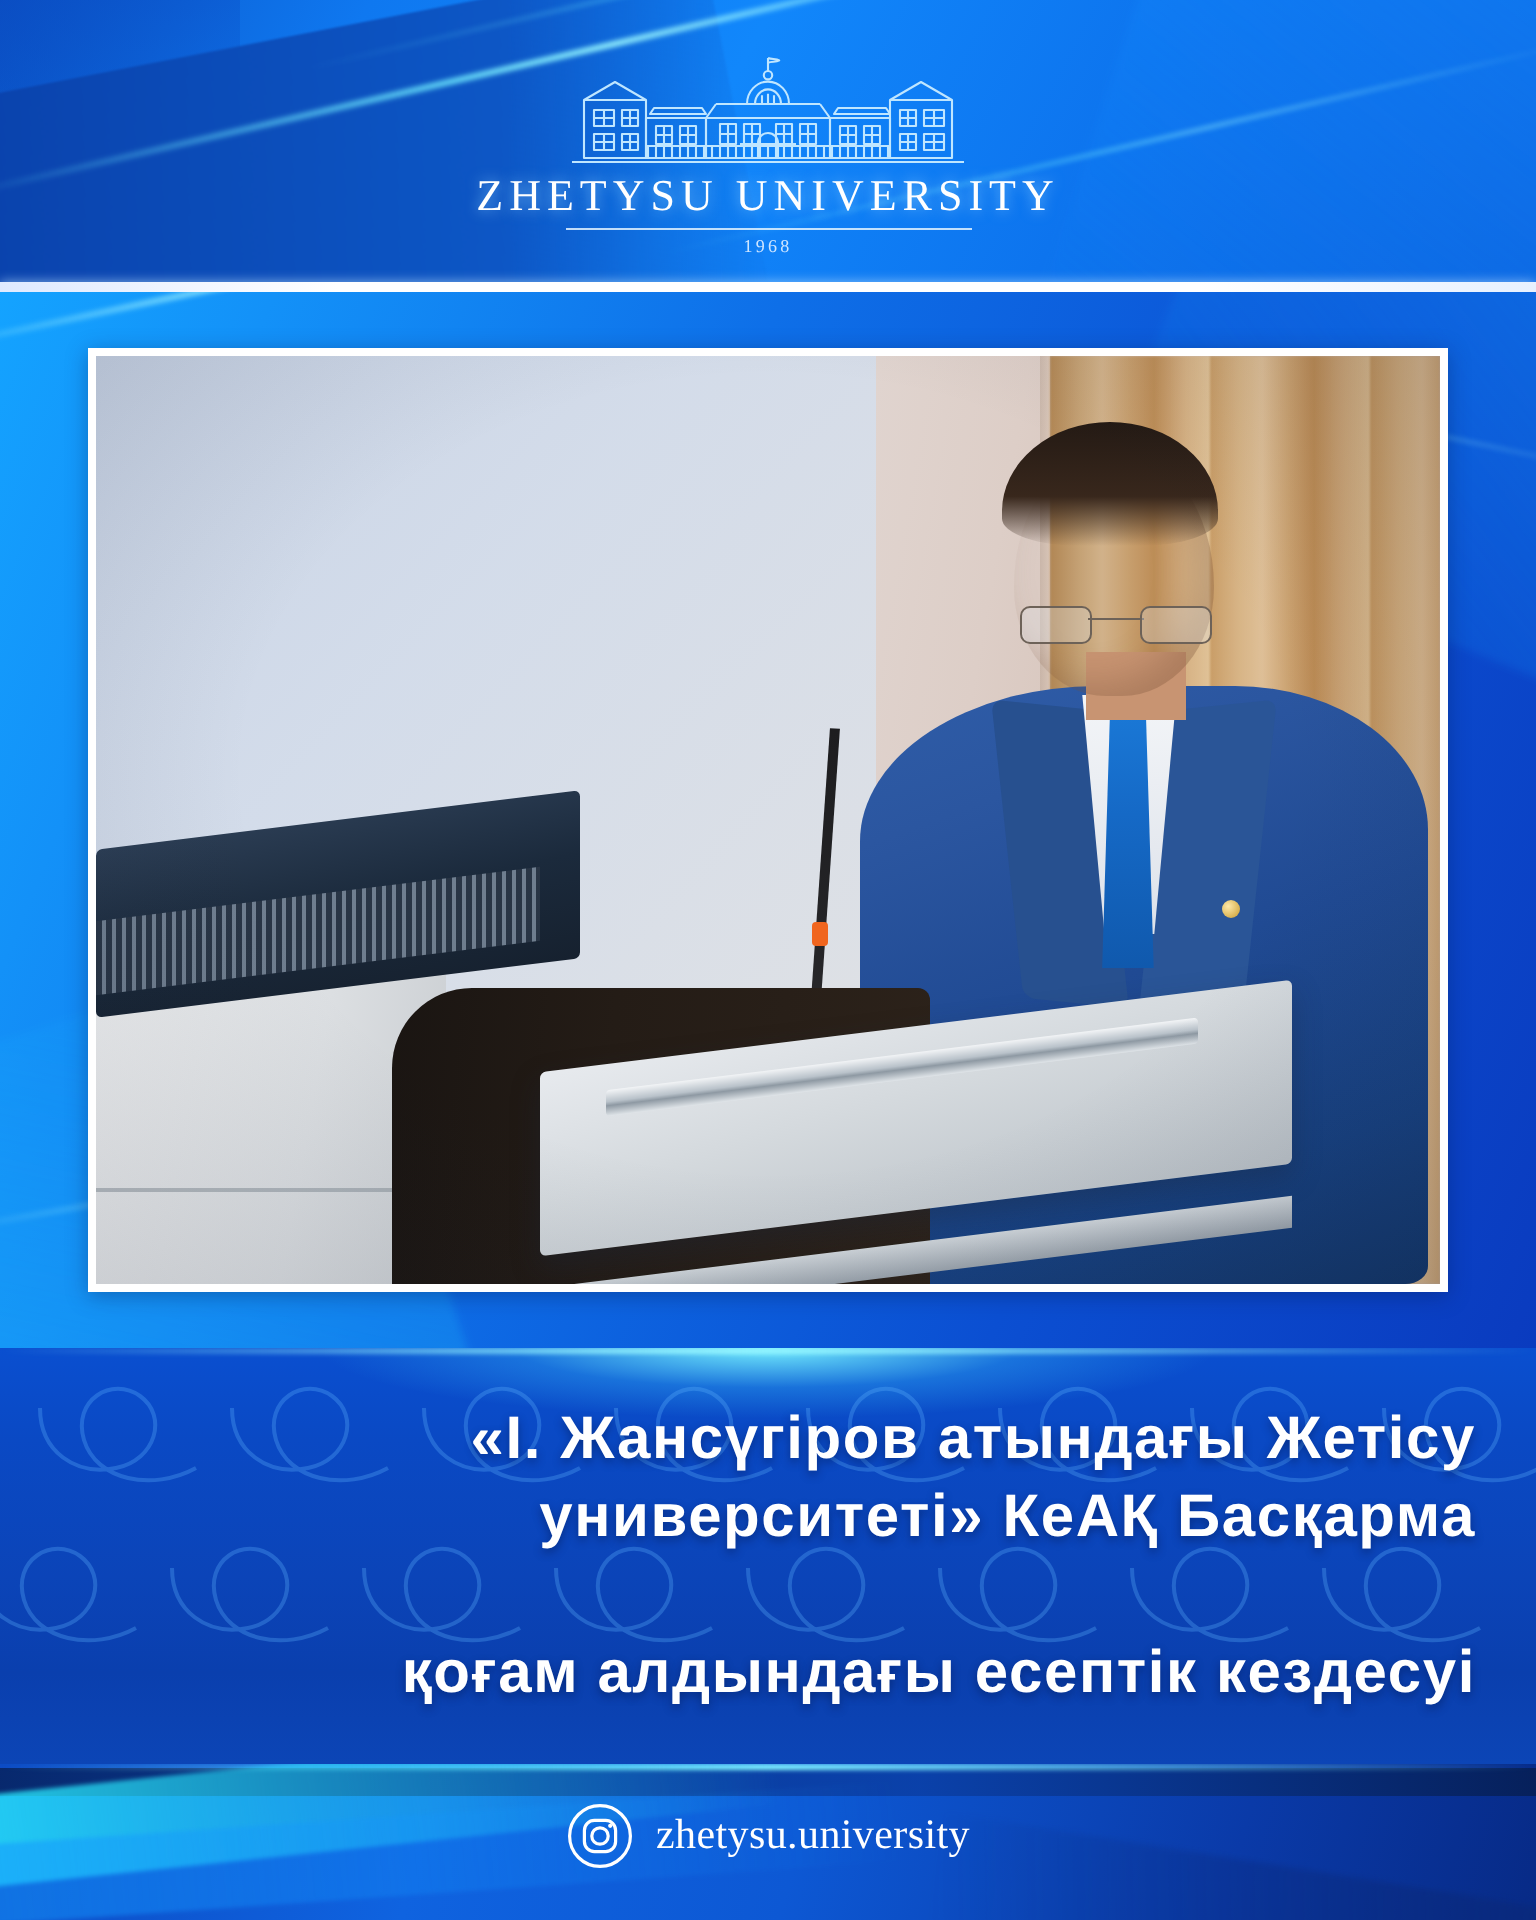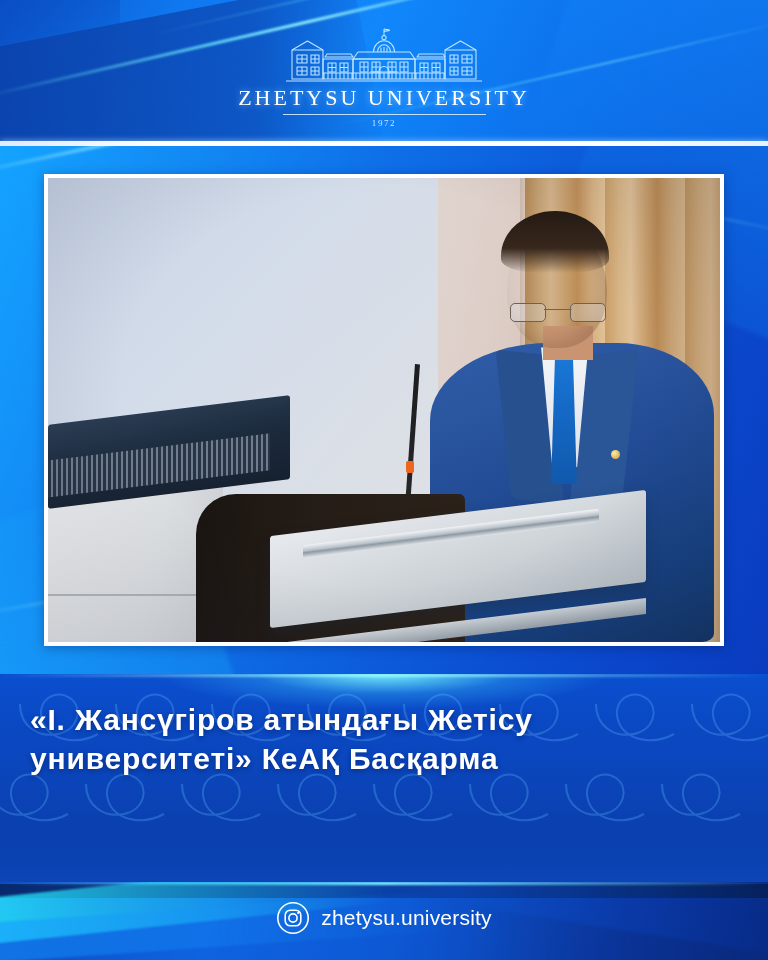--- a/index.html
+++ b/index.html
@@ -342,21 +342,21 @@
   .title-band .tb-glowline {
     position: absolute; left: 0; top: 0; width: 768px; height: 3px;
     background: linear-gradient(90deg, rgba(90,220,255,0) 0%, rgba(150,245,255,.95) 48%, rgba(90,220,255,0) 100%);
     filter: blur(1px);
   }
   .title-text {
     position: relative;
     z-index: 3;
     margin: 0;
     padding: 26px 30px 0 30px;
-    text-align: left;
+    text-align: right;
     color: #ffffff;
     font-size: 30px;
     font-weight: 700;
     line-height: 1.30;
     letter-spacing: 0.8px;
     text-shadow: 0 2px 5px rgba(2,20,70,.45);
   }
 
   
   .footer-band {
@@ -401,20 +401,21 @@
   .footer-inner {
     position: relative;
     z-index: 3;
     height: 57px;
     padding-top: 14px;
     box-sizing: border-box;
     display: flex;
     align-items: center;
     justify-content: center;
     gap: 11px;
+    font-family: Liberation Serif, serif;
   }
   .ig-icon { display: block; }
   .footer-handle {
     color: #ffffff;
     font-size: 21px;
     letter-spacing: .2px;
     font-weight: 400;
   }
 </style>
 </head>
@@ -465,21 +466,21 @@
       <path d="M172 29h8v8h-8zM184 29h10v8h-10zM172 41h8v8h-8zM184 41h10v8h-10z"></path>
       <path d="M176 29v8M172 33h8M189 29v8M184 33h10M176 41v8M172 45h8M189 41v8M184 45h10"></path>
 
       <path d="M45 47h122"></path>
       <path d="M46 47v6M50 47v6M54 47v6M58 47v6M62 47v6M66 47v6M70 47v6M74 47v6M78 47v6M82 47v6M86 47v6M90 47v6M94 47v6M98 47v6M102 47v6M106 47v6M110 47v6M114 47v6M118 47v6M122 47v6M126 47v6M130 47v6M134 47v6M138 47v6M142 47v6M146 47v6M150 47v6M154 47v6M158 47v6M162 47v6M166 47v6"></path>
 
       <path d="M8 55h196"></path>
     </svg>
     <div class="logo-wordmark">ZHETYSU UNIVERSITY</div>
     <div class="logo-rule"></div>
-    <div class="logo-year">1972</div>
+    <div class="logo-year">1968</div>
   </div>
 
   <div class="divider-line"></div>
 
   <div class="photo-band">
     <div class="pb-corner-tr"></div>
     <div class="pb-corner-bl"></div>
     <div class="pb-streak pb-s1"></div>
     <div class="pb-streak pb-s2"></div>
     <div class="pb-streak pb-s3"></div>
@@ -550,20 +551,21 @@
         <path d="M470 110c0 22 18 34 38 30s26-26 12-36-34 2-28 22 34 26 56 14"></path>
         <path d="M566 110c0 22 18 34 38 30s26-26 12-36-34 2-28 22 34 26 56 14"></path>
         <path d="M662 110c0 22 18 34 38 30s26-26 12-36-34 2-28 22 34 26 56 14"></path>
       </g>
     </svg>
 
     <div class="title-text">
       <span>«І. Жансүгіров атындағы Жетісу</span><br>
       <span>университеті» КеАҚ Басқарма</span><br>
       <br>
+      <span>қоғам алдындағы есептік кездесуі</span>
     </div>
   </div>
 
   <div class="footer-band">
     <div class="fb-dark-top"></div>
     <div class="fb-glow"></div>
     <div class="fb-ray fb-ray1"></div>
     <div class="fb-ray fb-ray2"></div>
     <div class="fb-ray fb-ray3"></div>
 

